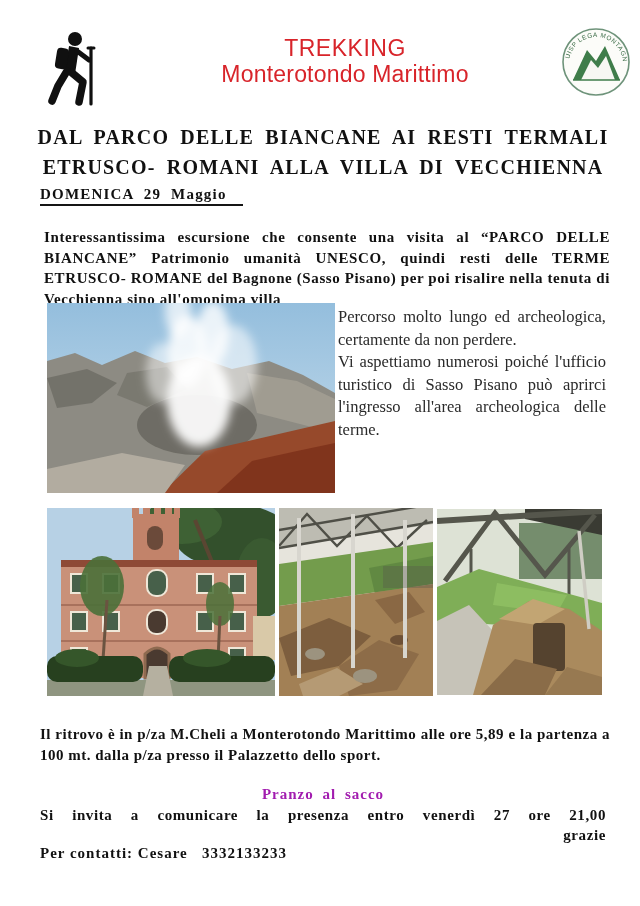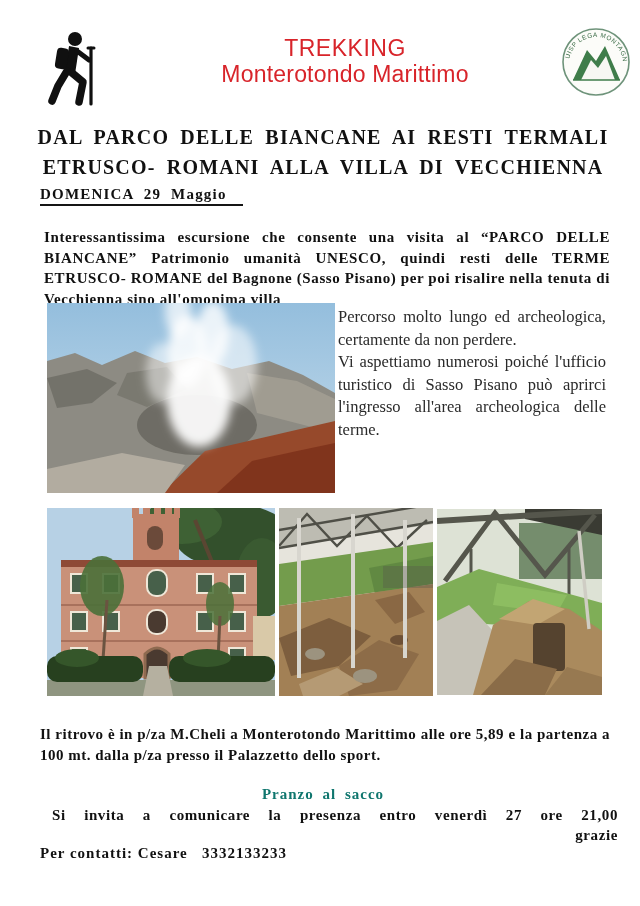--- a/index.html
+++ b/index.html
@@ -30,23 +30,23 @@
     font-size:16.5px;line-height:22.5px;color:#2a2a2a;text-align:justify;}
   .route-note p{margin:0;}
   
   .fig-villa{left:47px;top:508px;width:228px;height:188px;}
   .fig-exc1{left:279px;top:508px;width:154px;height:188px;}
   .fig-exc2{left:437px;top:509px;width:165px;height:186px;}
   
   .meeting{position:absolute;left:40px;top:709px;width:570px;font-weight:bold;
     font-size:15px;line-height:21px;letter-spacing:.5px;text-align:justify;}
   .lunch{position:absolute;left:40px;top:786px;width:566px;text-align:center;
-    font-weight:bold;font-size:15px;color:#0f766e;letter-spacing:1px;word-spacing:4px;}
+    font-weight:bold;font-size:15px;color:#a21caf;letter-spacing:1px;word-spacing:4px;}
   .rsvp{position:absolute;left:40px;top:805px;width:566px;font-weight:bold;
-    font-size:15px;line-height:20px;letter-spacing:.6px;margin-left:12px;}
+    font-size:15px;line-height:20px;letter-spacing:.6px;}
   .rsvp .l1{text-align:justify;text-align-last:justify;}
   .rsvp .l2{text-align:right;}
   .contact{position:absolute;left:40px;top:845px;width:566px;font-weight:bold;
     font-size:15px;letter-spacing:1px;white-space:pre-wrap;}
 </style>
 </head>
 <body>
 
 <div class="page">
 

